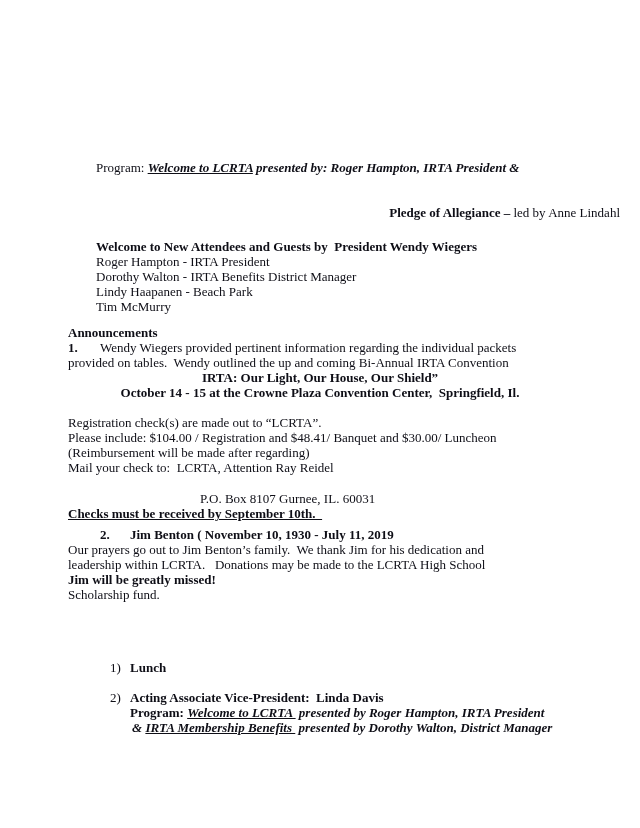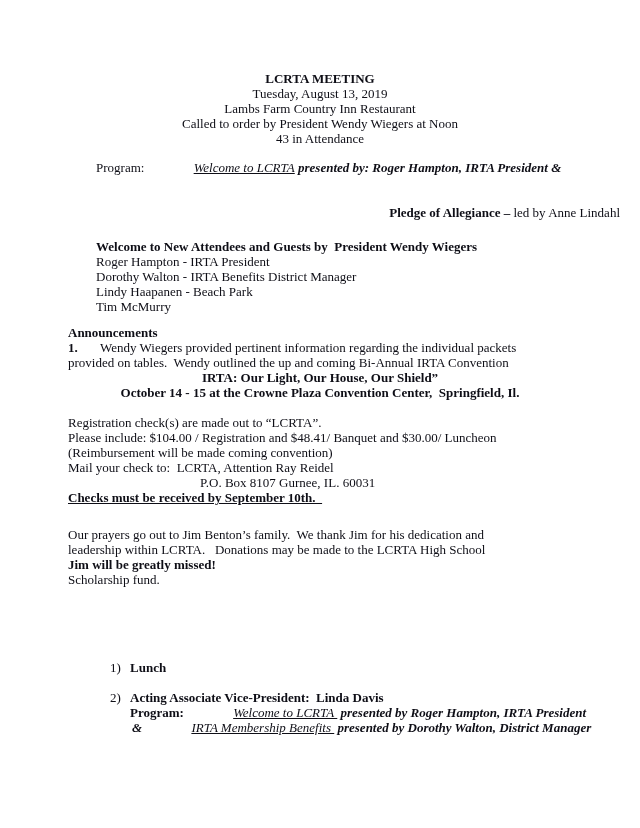--- a/index.html
+++ b/index.html
@@ -17,44 +17,37 @@
     font-size: 13px;
     line-height: 15px;
     overflow: hidden;
   }
   .block { position: absolute; }
   .fullw { left: 0; right: 0; }
   .center { text-align: center; }
   .line { white-space: pre-wrap; }
   .b  { font-weight: bold; }
   .bi { font-weight: bold; font-style: italic; }
-  .biu { font-weight: normal; font-style: italic; text-decoration: underline; margin-left: 46px; }
+  .biu { font-weight: bold; font-style: italic; text-decoration: underline; }
   .bu { font-weight: bold; text-decoration: underline; }
   .pl96  { padding-left: 68px; }
   .pl100 { padding-left: 100px; }
-  .pl200 { padding-left: 200px; }
+  .pl200 { padding-left: 200px; margin-top: 16px; }
   .ind56 { padding-left: 56px; }
   .ind20 { padding-left: 20px; }
   .ind22 { padding-left: 22px; }
   .num32 { display: inline-block; width: 32px; }
   .num30 { display: inline-block; width: 30px; }
   .num20 { display: inline-block; width: 20px; }
 </style>
 </head>
 <body>
 
 <div class="page">
 
-  <div class="block fullw center" style="top:71px;">
-    <div class="line b">LCRTA MEETING</div>
-    <div class="line">Tuesday, August 13, 2019</div>
-    <div class="line">Lambs Farm Country Inn Restaurant</div>
-    <div class="line">Called to order by President Wendy Wiegers at Noon</div>
-    <div class="line">43 in Attendance</div>
-  </div>
 
   <div class="block" style="top:160px;left:96px;right:20px;">
     <div class="line"><span class="line">Program: </span><span class="line biu">Welcome to LCRTA</span><span class="line bi"> presented by: Roger Hampton, IRTA President &amp;</span></div>
   </div>
 
   <div class="block" style="top:205px;left:96px;right:20px;text-align:right;">
     <div class="line"><span class="line b">Pledge of Allegiance – </span><span class="line">led by Anne Lindahl</span></div>
   </div>
 
   <div class="block" style="top:239px;left:96px;right:20px;">
@@ -69,27 +62,28 @@
     <div class="line b pl96">Announcements</div>
     <div class="line pl96"><span class="line b num32">1.</span><span class="line">Wendy Wiegers provided pertinent information regarding the individual packets</span></div>
     <div class="line pl96">provided on tables.  Wendy outlined the up and coming Bi-Annual IRTA Convention</div>
     <div class="line b center">IRTA: Our Light, Our House, Our Shield”</div>
     <div class="line b center">October 14 - 15 at the Crowne Plaza Convention Center,  Springfield, Il.</div>
   </div>
 
   <div class="block fullw" style="top:415px;">
     <div class="line pl96">Registration check(s) are made out to “LCRTA”.</div>
     <div class="line pl96">Please include: $104.00 / Registration and $48.41/ Banquet and $30.00/ Luncheon</div>
-    <div class="line pl96">(Reimbursement will be made coming convention)</div>
+    <div class="line pl96">(Reimbursement will be made after regarding)</div>
     <div class="line pl96">Mail your check to:  LCRTA, Attention Ray Reidel</div>
     <div class="line pl200">P.O. Box 8107 Gurnee, IL. 60031</div>
     <div class="line pl96"><span class="line bu">Checks must be received by September 10th.  </span></div>
   </div>
 
   <div class="block fullw" style="top:527px;">
+    <div class="line pl100"><span class="line b num30">2.</span><span class="line b">Jim Benton ( November 10, 1930 - July 11, 2019</span></div>
     <div class="line pl96">Our prayers go out to Jim Benton’s family.  We thank Jim for his dedication and</div>
     <div class="line pl96">leadership within LCRTA.   Donations may be made to the LCRTA High School</div>
     <div class="line b pl96">Jim will be greatly missed!</div>
     <div class="line pl96">Scholarship fund.</div>
   </div>
 
   <div class="block" style="top:660px;left:110px;right:20px;">
     <div class="line"><span class="line num20">1)</span><span class="line b">Lunch</span></div>
   </div>
 

